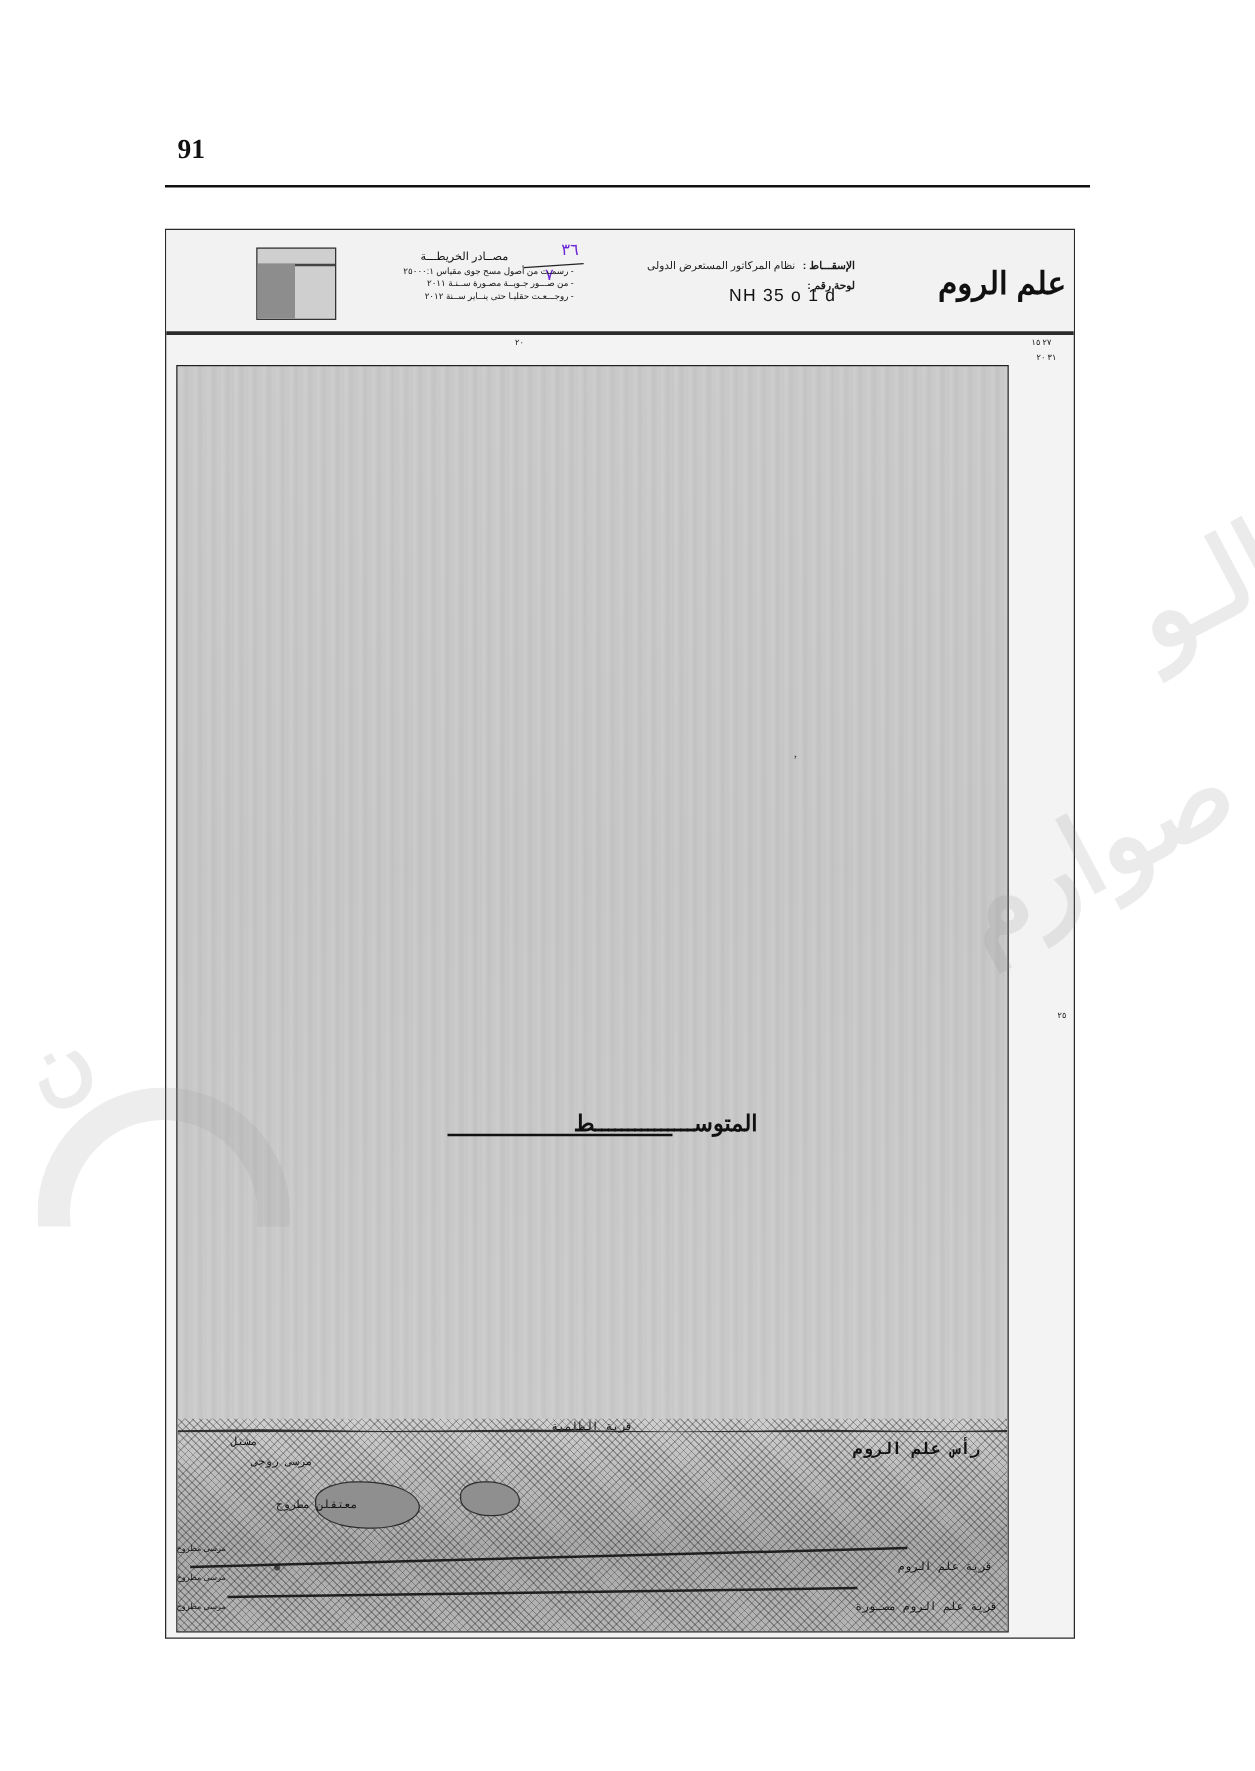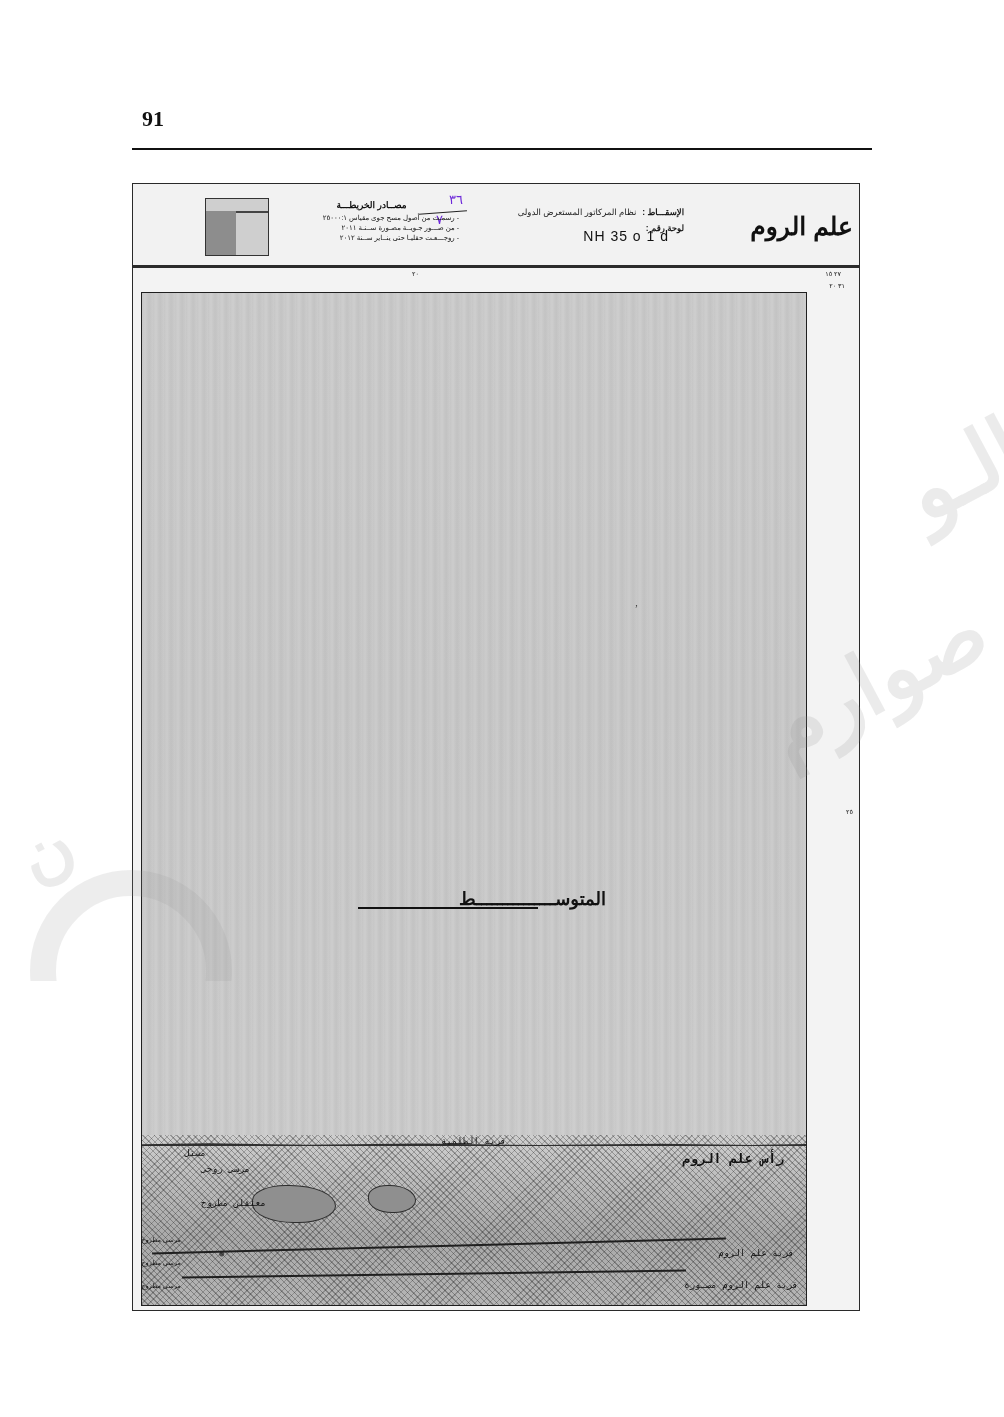--- a/index.html
+++ b/index.html
@@ -136,21 +136,21 @@
   .sources-box {
     position: absolute;
     right: 400px;
     top: 16px;
     width: 175px;
     font-family: "Liberation Sans", sans-serif;
     color: #111;
   }
   .sources-title {
     font-size: 9px;
-    font-weight: bold;
+    font-weight: normal;
     text-align: center;
     margin-bottom: 3px;
     letter-spacing: 1px;
   }
   .sources-box ul {
     margin: 0;
     padding: 0;
     list-style: none;
   }
   .sources-box li {
@@ -426,21 +426,21 @@
         <div class="lagoon l1"></div>
         <div class="lagoon l2"></div>
         <div class="road r1"></div>
         <div class="road r2"></div>
       </div>
 
       <div class="map-place big" style="bottom:138px; right:22px;">رأس علم الروم</div>
       <div class="map-place" style="bottom:158px; right:300px;">قرية الظلمية</div>
       <div class="map-place" style="bottom:46px; right:12px;">قرية علم الروم</div>
       <div class="map-place" style="bottom:14px; right:8px;">قرية علم الروم مصـورة</div>
-      <div class="map-place" style="bottom:96px; right:540px;padding-left:46px;">معتقلن مطروح</div>
+      <div class="map-place" style="bottom:96px; right:520px;padding-left:46px;">معتقلن مطروح</div>
       <div class="map-place" style="bottom:146px; right:600px;">مشتل</div>
       <div class="map-place" style="bottom:130px; right:556px;">مرسى روحى</div>
     </div>
 
     <div class="side-labels">
       <div class="sl">مرسى
 مطروح</div>
       <div class="sl">مرسى
 مطروح</div>
       <div class="sl">مرسى

